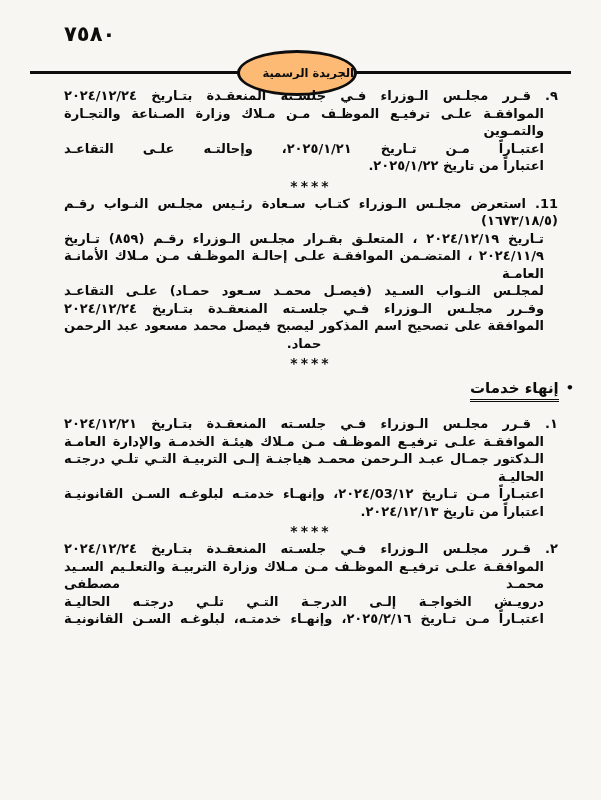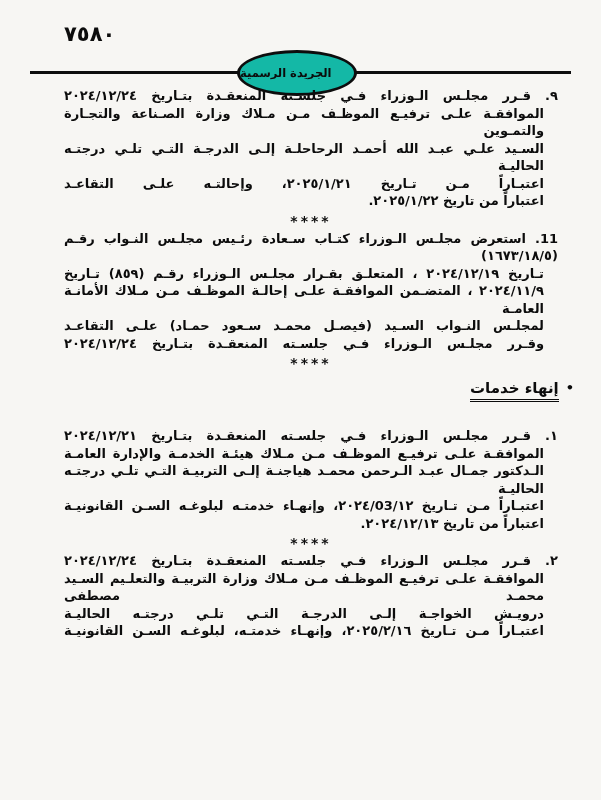--- a/index.html
+++ b/index.html
@@ -34,24 +34,24 @@
     background: #0d0d0d;
   }
   .masthead {
     position: absolute;
     top: 50px;
     left: 237px;
     width: 120px;
     height: 46px;
     border: 3px solid #0d0d0d;
     border-radius: 50%;
-    background: #14b8a6;
+    background: #fdba74;
     display: flex;
     align-items: center;
-    justify-content: flex-start;
+    justify-content: flex-end;
     box-sizing: border-box;
   }
   .masthead span {
     font-size: 11.5px;
     font-weight: bold;
     direction: rtl;
     white-space: nowrap;
   }
   .content {
     position: absolute;
@@ -77,21 +77,21 @@
     margin-right: -14px;
   }
   .sep {
     text-align: center;
     font-size: 14px;
     line-height: 14px;
     letter-spacing: 3px;
     margin: 4px 0 2px;
   }
   .heading {
-    margin: 8px -16px 25px 0;
+    margin: 8px -16px 13px 0;
     font-size: 15px;
     line-height: 20px;
   }
   .heading .bullet {
     display: inline-block;
     margin-left: 7px;
     font-size: 13px;
     vertical-align: 1px;
   }
   .heading .heading-text {
@@ -111,33 +111,33 @@
 
   <div class="masthead">
     <span>الجريدة الرسمية</span>
   </div>
 
   <div class="content">
 
     <div class="item">
         <div class="line first just">٩. قـرر مجلـس الـوزراء فـي جلسـته المنعقـدة بتـاريخ ٢٠٢٤/١٢/٢٤</div>
         <div class="line just">الموافقـة علـى ترفيـع الموظـف مـن مـلاك وزارة الصـناعة والتجـارة والتمـوين</div>
-        <div class="line just">السـيد علـي عبـد الله أحمـد الرحاحلـة إلـى الدرجـة التـي تلـي درجتـه الحاليـة</div>
         <div class="line just">اعتبـاراً مـن تـاريخ ٢٠٢٥/١/٢١، وإحالتـه علـى التقاعـد</div>
         <div class="line end-right">اعتباراً من تاريخ ٢٠٢٥/١/٢٢.</div>
       </div>
 
     <div class="sep">****</div>
 
     <div class="item">
         <div class="line first just">11. استعرض مجلـس الـوزراء كتـاب سـعادة رئـيس مجلـس النـواب رقـم (١٦٧٣/١٨/٥)</div>
         <div class="line just">تـاريخ ٢٠٢٤/١٢/١٩ ، المتعلـق بقـرار مجلـس الـوزراء رقـم (٨٥٩) تـاريخ</div>
         <div class="line just">٢٠٢٤/١١/٩ ، المتضـمن الموافقـة علـى إحالـة الموظـف مـن مـلاك الأمانـة العامـة</div>
         <div class="line just">لمجلـس النـواب السـيد (فيصـل محمـد سـعود حمـاد) علـى التقاعـد</div>
         <div class="line just">وقـرر مجلـس الـوزراء فـي جلسـته المنعقـدة بتـاريخ ٢٠٢٤/١٢/٢٤</div>
+        <div class="line end-center">الموافقة على تصحيح اسم المذكور ليصبح فيصل محمد مسعود عبد الرحمن حماد.</div>
       </div>
 
     <div class="sep">****</div>
 
     <div class="heading">
       <span class="bullet">•</span><span class="heading-text">إنهاء خدمات</span>
     </div>
 
     <div class="item">
         <div class="line first just">١. قـرر مجلـس الـوزراء فـي جلسـته المنعقـدة بتـاريخ ٢٠٢٤/١٢/٢١</div>

